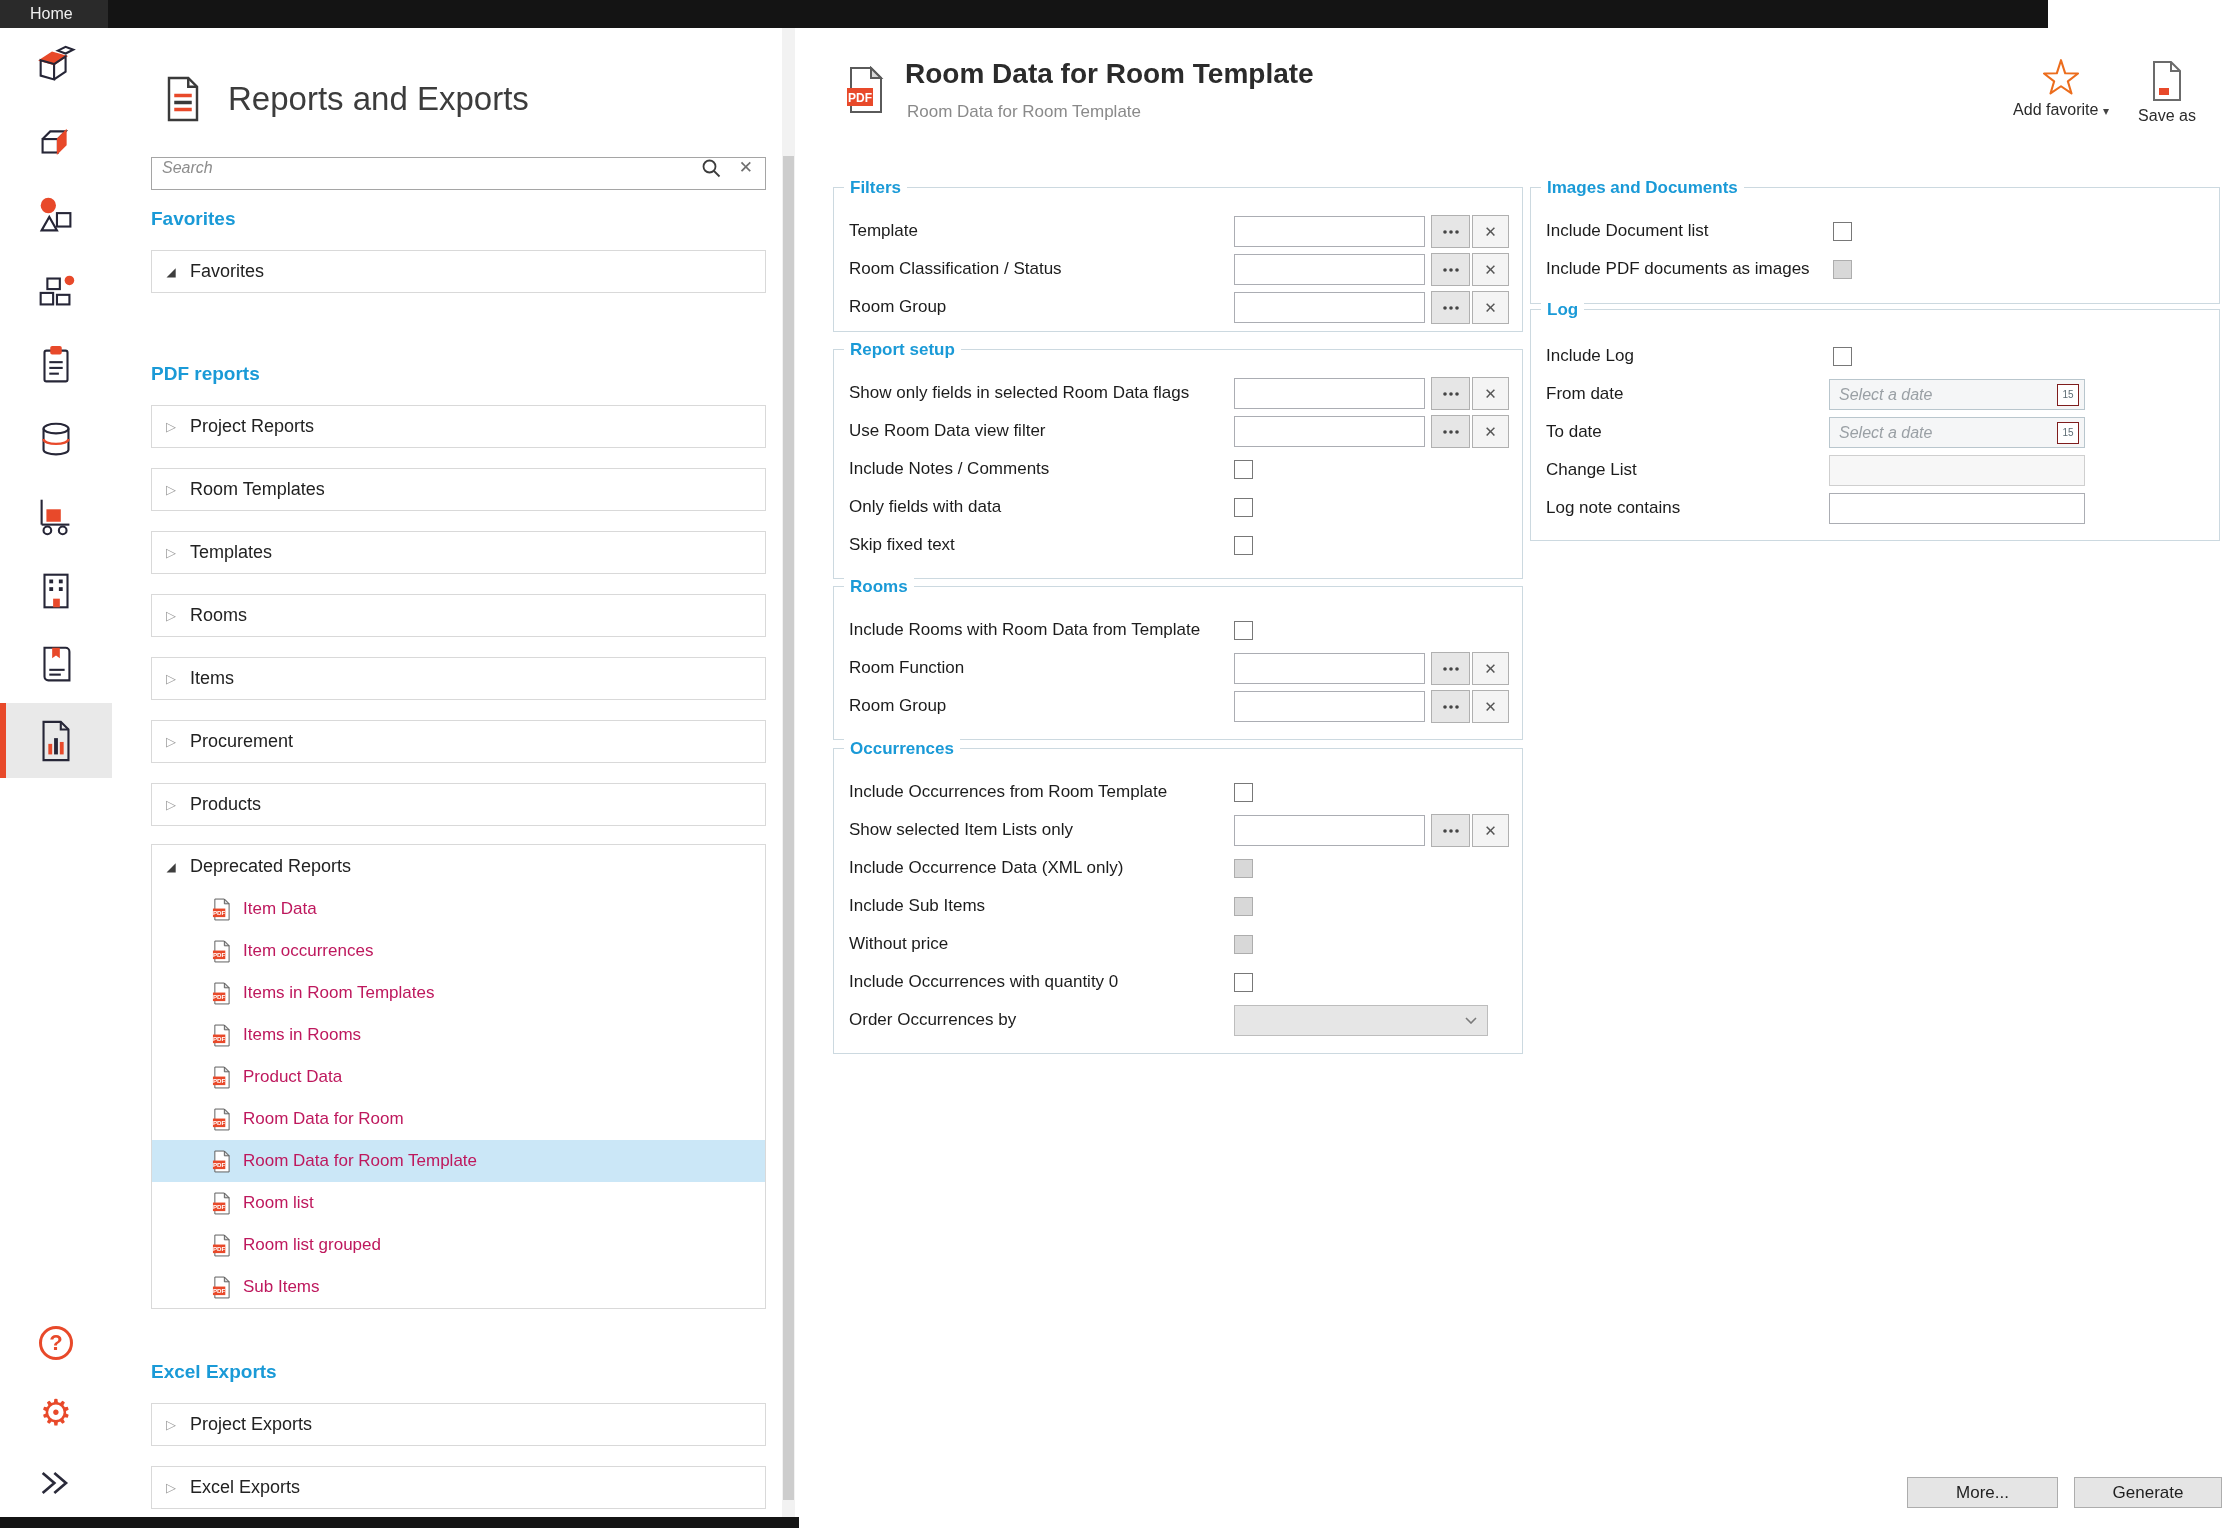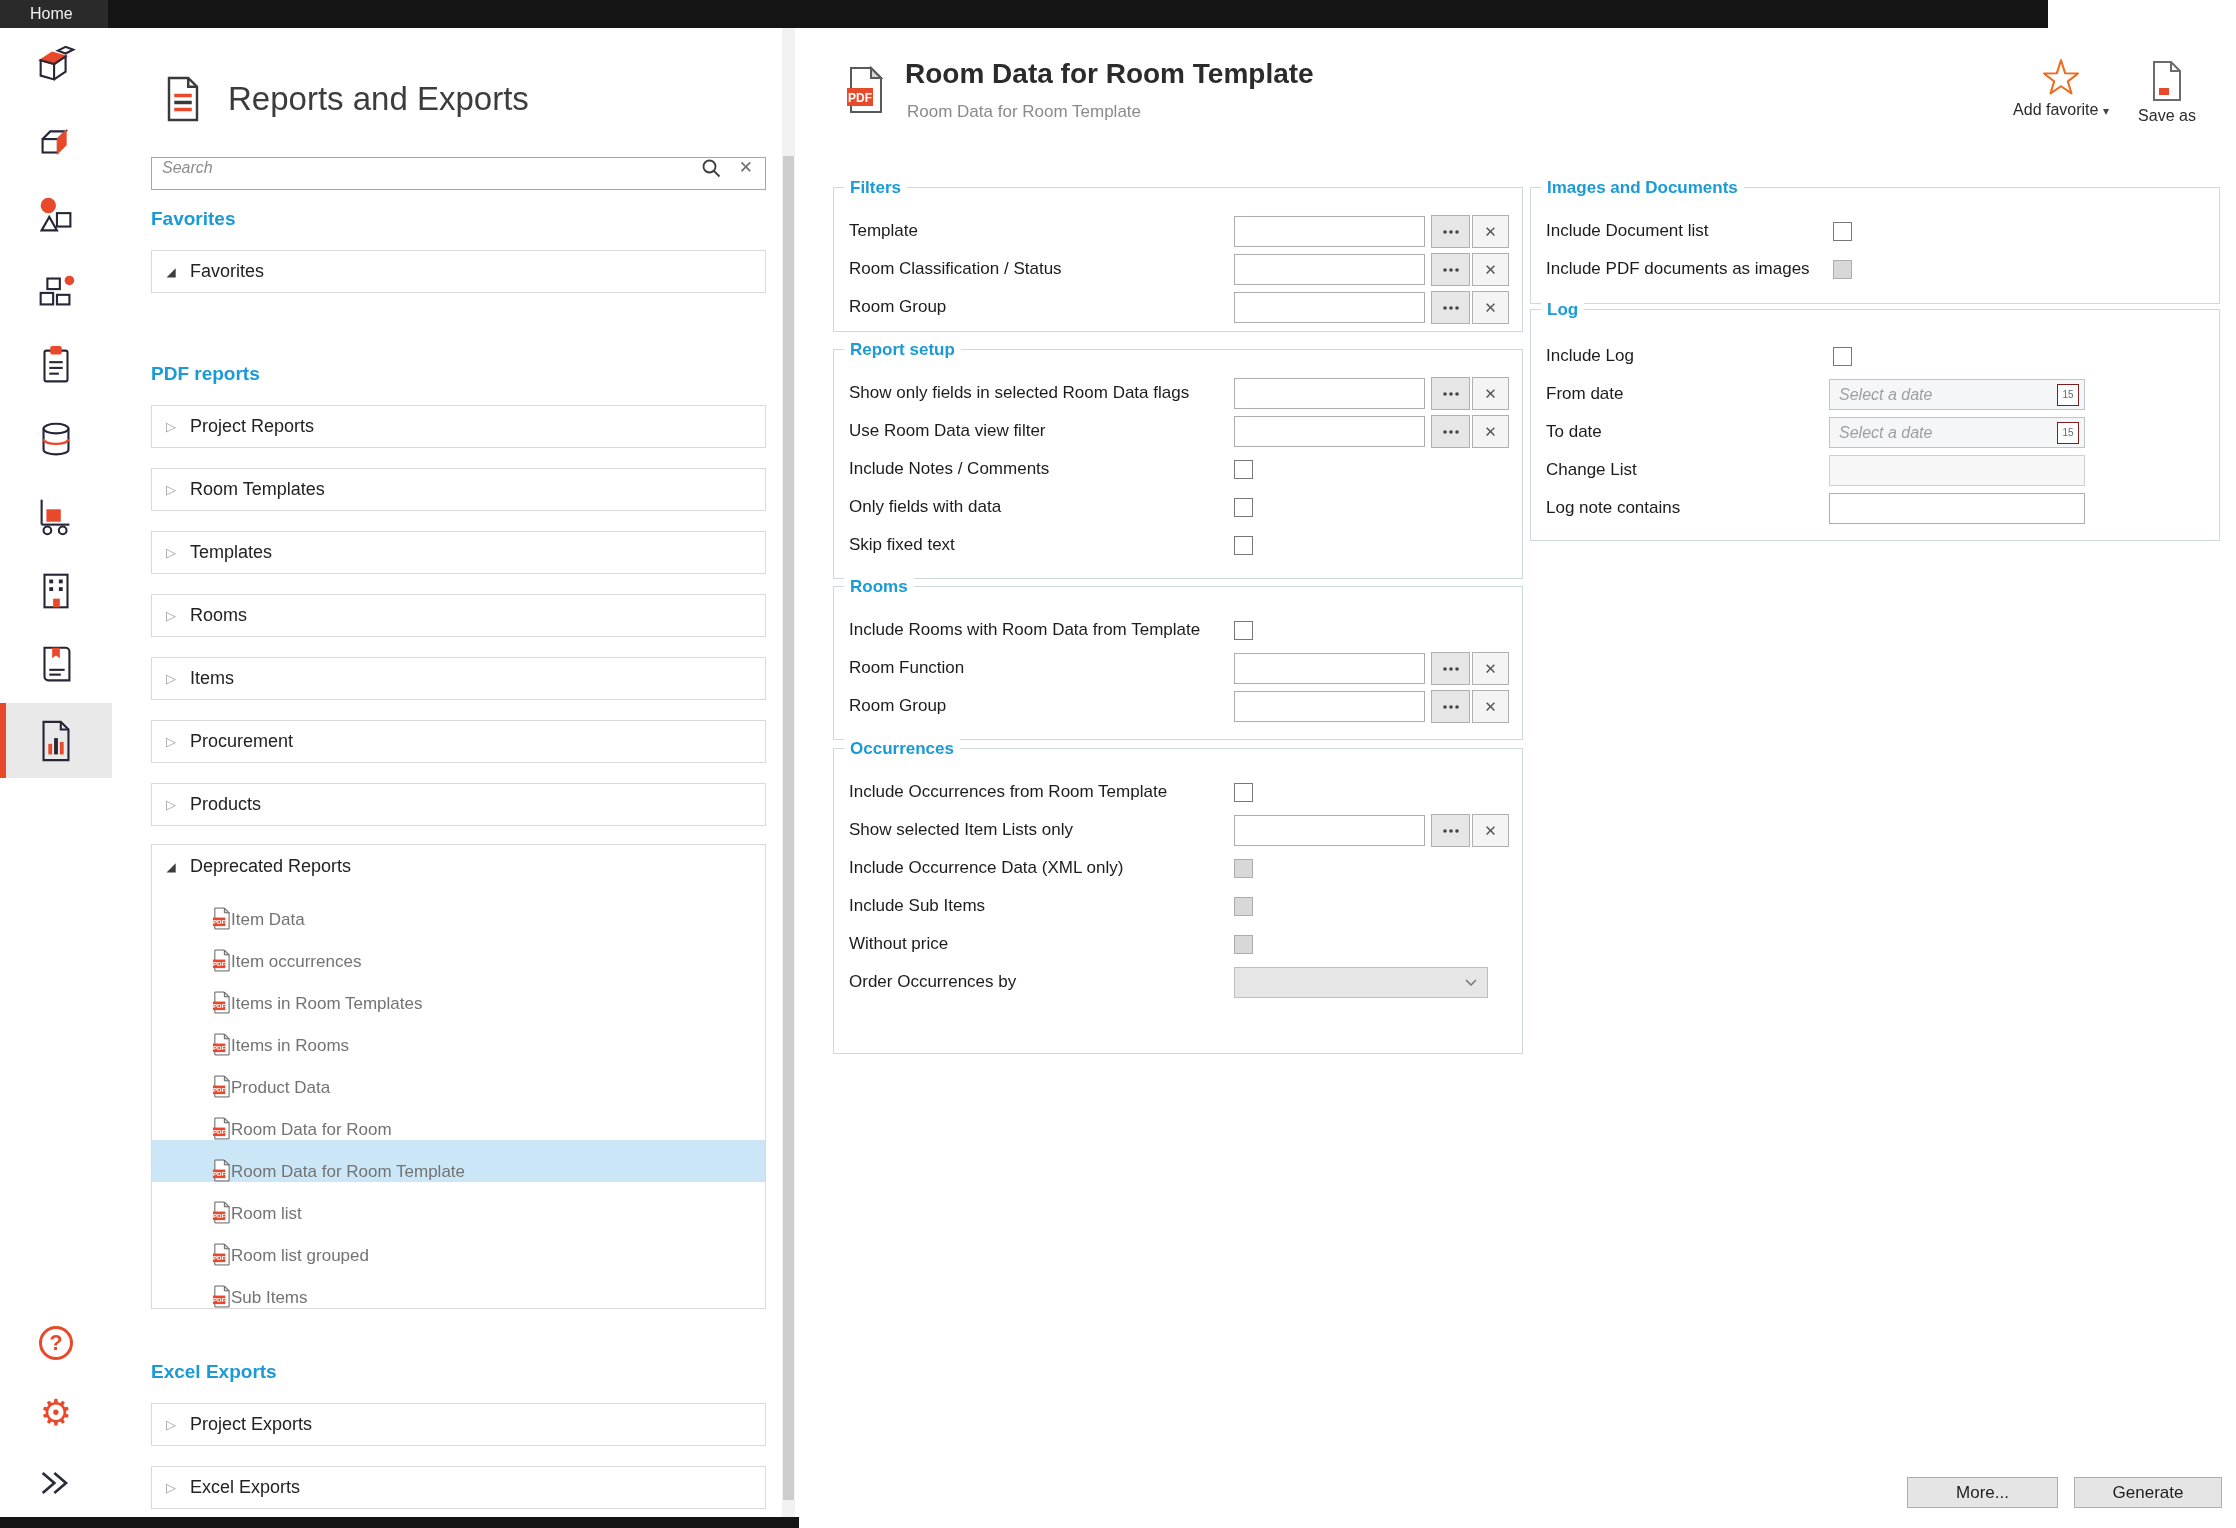--- a/index.html
+++ b/index.html
@@ -30,21 +30,21 @@
   .search-clear { color:#6f6f6f; font-size:17px; cursor:default; }
   .blue-heading { margin-top:18px; height:22px; font-size:19px; font-weight:bold; color:#1a9ad7; }
   .blue-heading.pdf { margin-top:70px; }
   .blue-heading.xl { margin-top:52px; }
   .gbox { margin-top:20px; width:615px; height:43px; border:1px solid #d9d9d9; background:#fff; display:flex; align-items:center; gap:12px; padding-left:12px; font-size:18px; color:#222; }
   .gbox.fav { margin-top:20px; }
   .tri { font-size:13px; color:#9b9b9b; width:14px; text-align:center; }
   .tri.exp { color:#3e3e3e; font-size:12px; }
   .depbox { margin-top:18px; width:615px; border:1px solid #d9d9d9; background:#fff; }
   .dep-header { height:43px; display:flex; align-items:center; gap:12px; padding-left:12px; font-size:18px; color:#222; }
-  .dep-item { height:42px; display:flex; align-items:flex-end; gap:0; padding-left:60px; font-size:17px; color:#737373; }
+  .dep-item { height:42px; display:flex; align-items:center; gap:12px; padding-left:60px; font-size:17px; color:#be185d; }
   .dep-item.selected { background:#cbe7f7; }
   .panel-sb { position:absolute; right:0; top:0; width:13px; height:1489px; background:#f2f2f2; }
   .panel-sb .thumb { position:absolute; left:1px; top:128px; width:11px; height:1344px; background:#cdcdcd; }
   .bottom-strip { position:absolute; left:0; top:1517px; width:799px; height:11px; background:#141414; }
 
   
   .main { position:absolute; left:799px; top:28px; width:1437px; height:1500px; background:#fff; }
   .main-hicon { position:absolute; left:46px; top:38px; }
   .main-title { position:absolute; left:106px; top:30px; font-size:28px; font-weight:600; color:#2b2b2b; }
   .main-subtitle { position:absolute; left:108px; top:74px; font-size:17px; color:#8a8a8a; }
@@ -579,20 +579,24 @@
     </div>
     <div class="frow">
       <span class="flabel">Include Sub Items</span>
       <span class="cb c400 disabled"></span>
     </div>
     <div class="frow">
       <span class="flabel">Without price</span>
       <span class="cb c400 disabled"></span>
     </div>
     <div class="frow">
+      <span class="flabel">Include Occurrences with quantity 0</span>
+      <span class="cb c400"></span>
+    </div>
+    <div class="frow">
       <span class="flabel">Order Occurrences by</span>
       <span class="dd">
         <svg width="12" height="7" viewBox="0 0 12 7" fill="none" stroke="#7a7a7a" stroke-width="1.6">
             <path d="M1 1 L6 6 L11 1"></path>
           </svg>
       </span>
     </div>
   </div>
 
   <div class="section sec-imgdoc">

